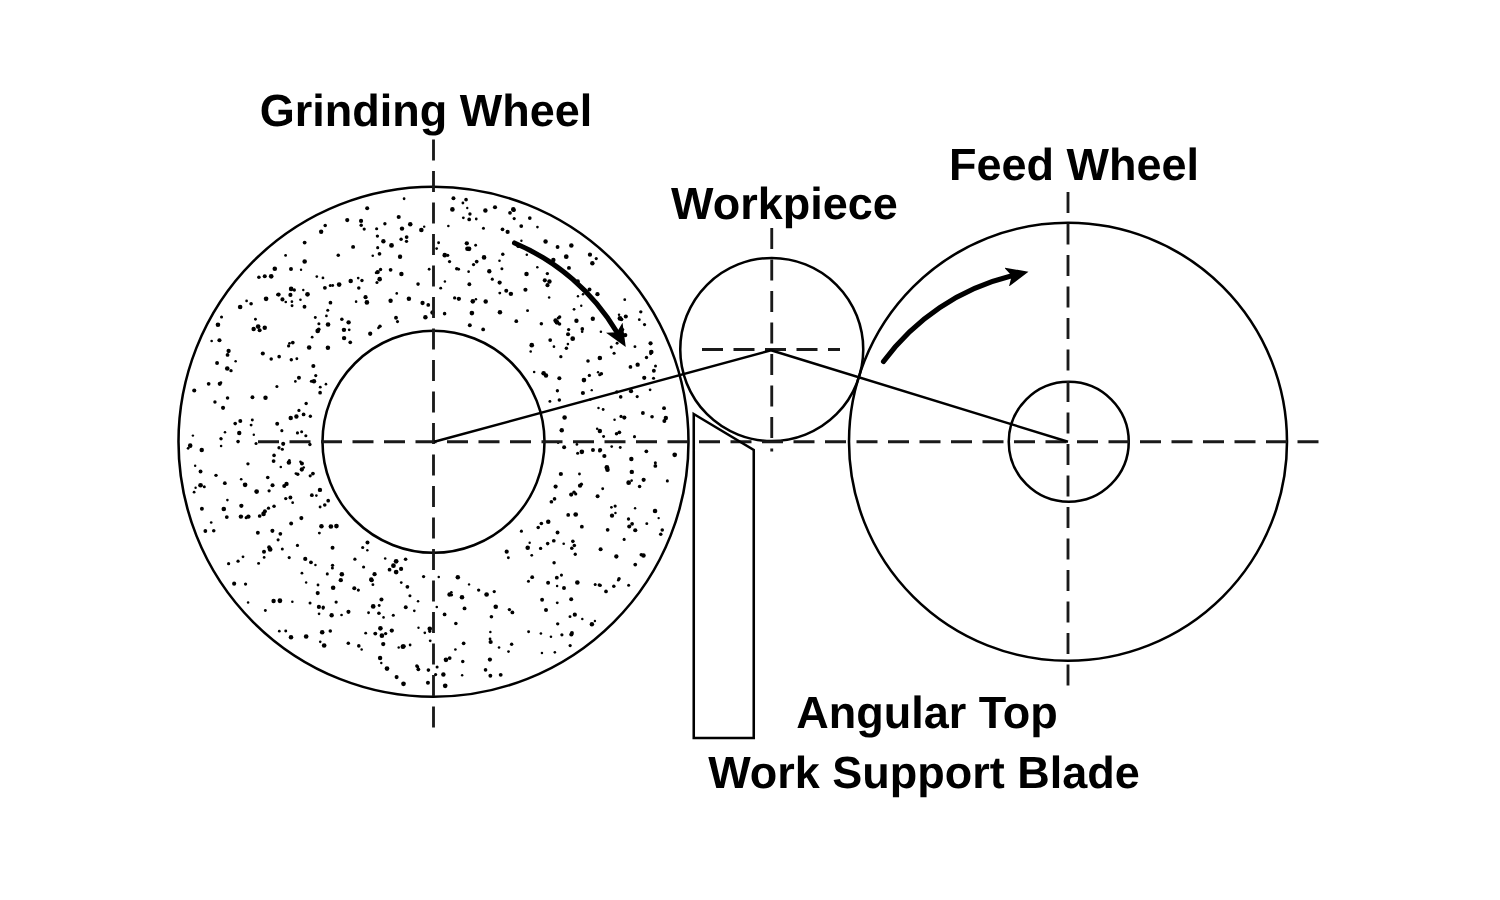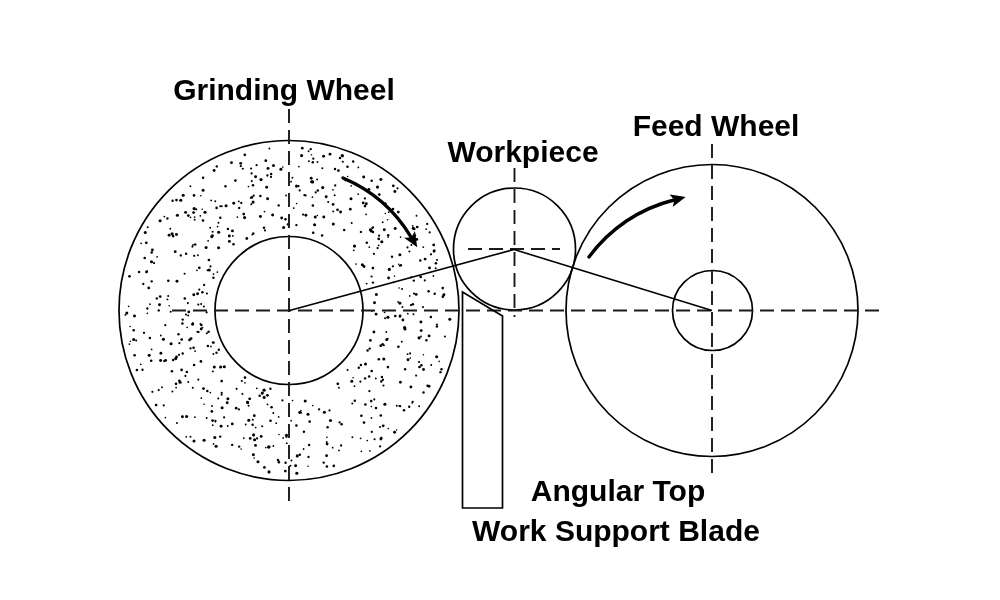--- a/index.html
+++ b/index.html
@@ -7,21 +7,20 @@
     padding: 0;
     background: #ffffff;
   }
   .canvas {
     position: relative;
     width: 1000px;
     height: 568px;
     background: #ffffff;
     overflow: hidden;
     font-family: "Liberation Sans", sans-serif;
-    margin-top: 16px;
   }
   svg { display: block; }
   .outline {
     fill: none;
     stroke: #000000;
     stroke-width: 1.7;
   }
   .centerline {
     fill: none;
     stroke: #1a1a1a;

